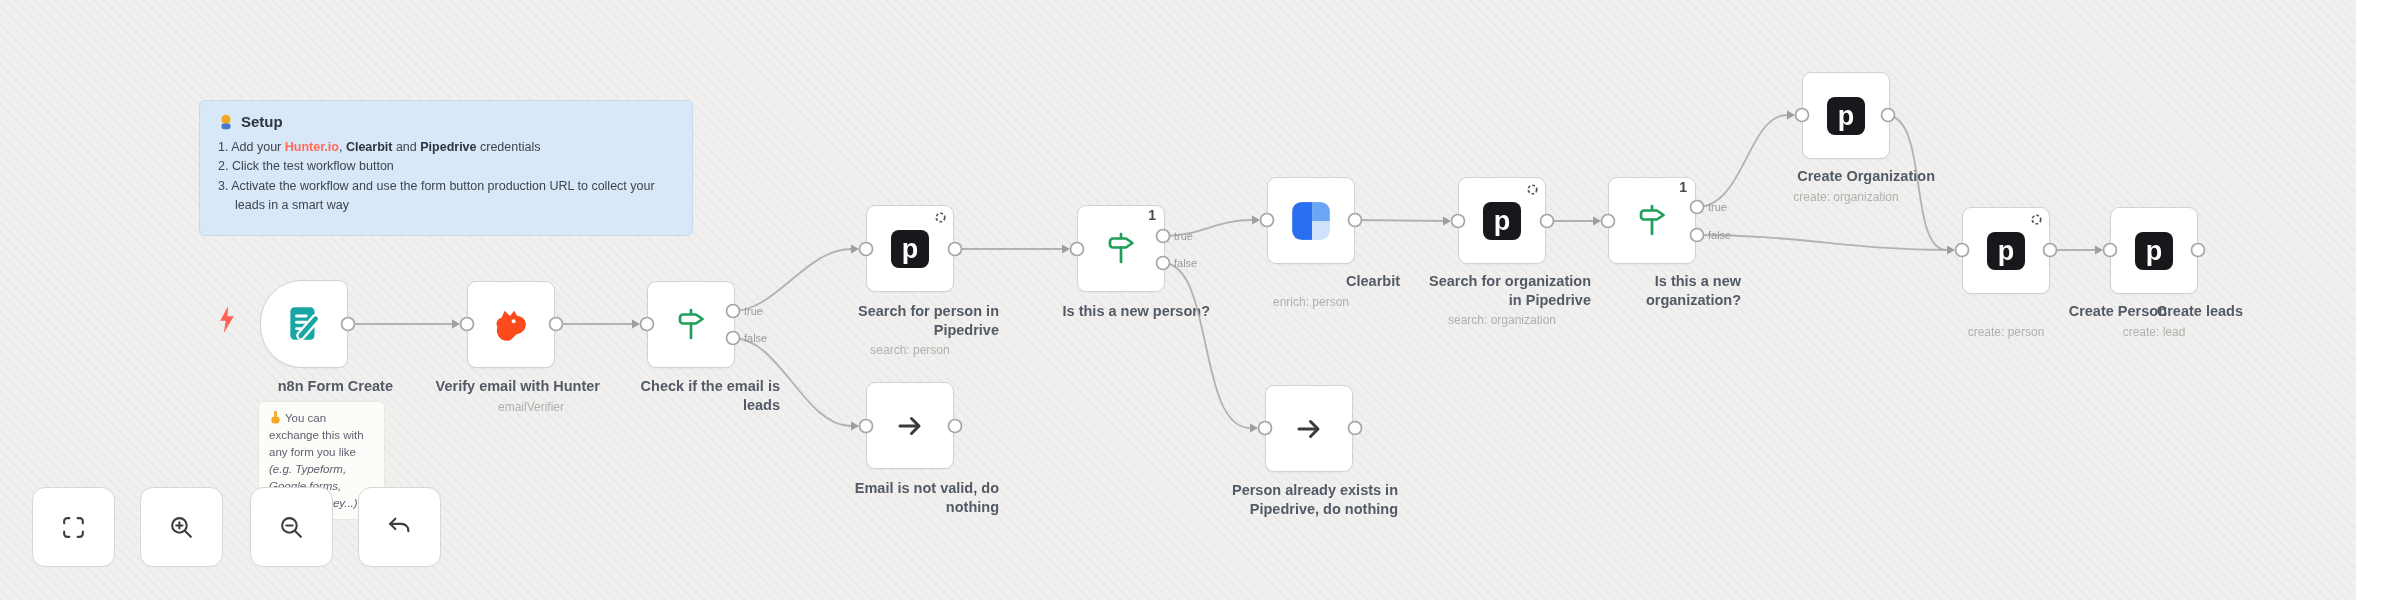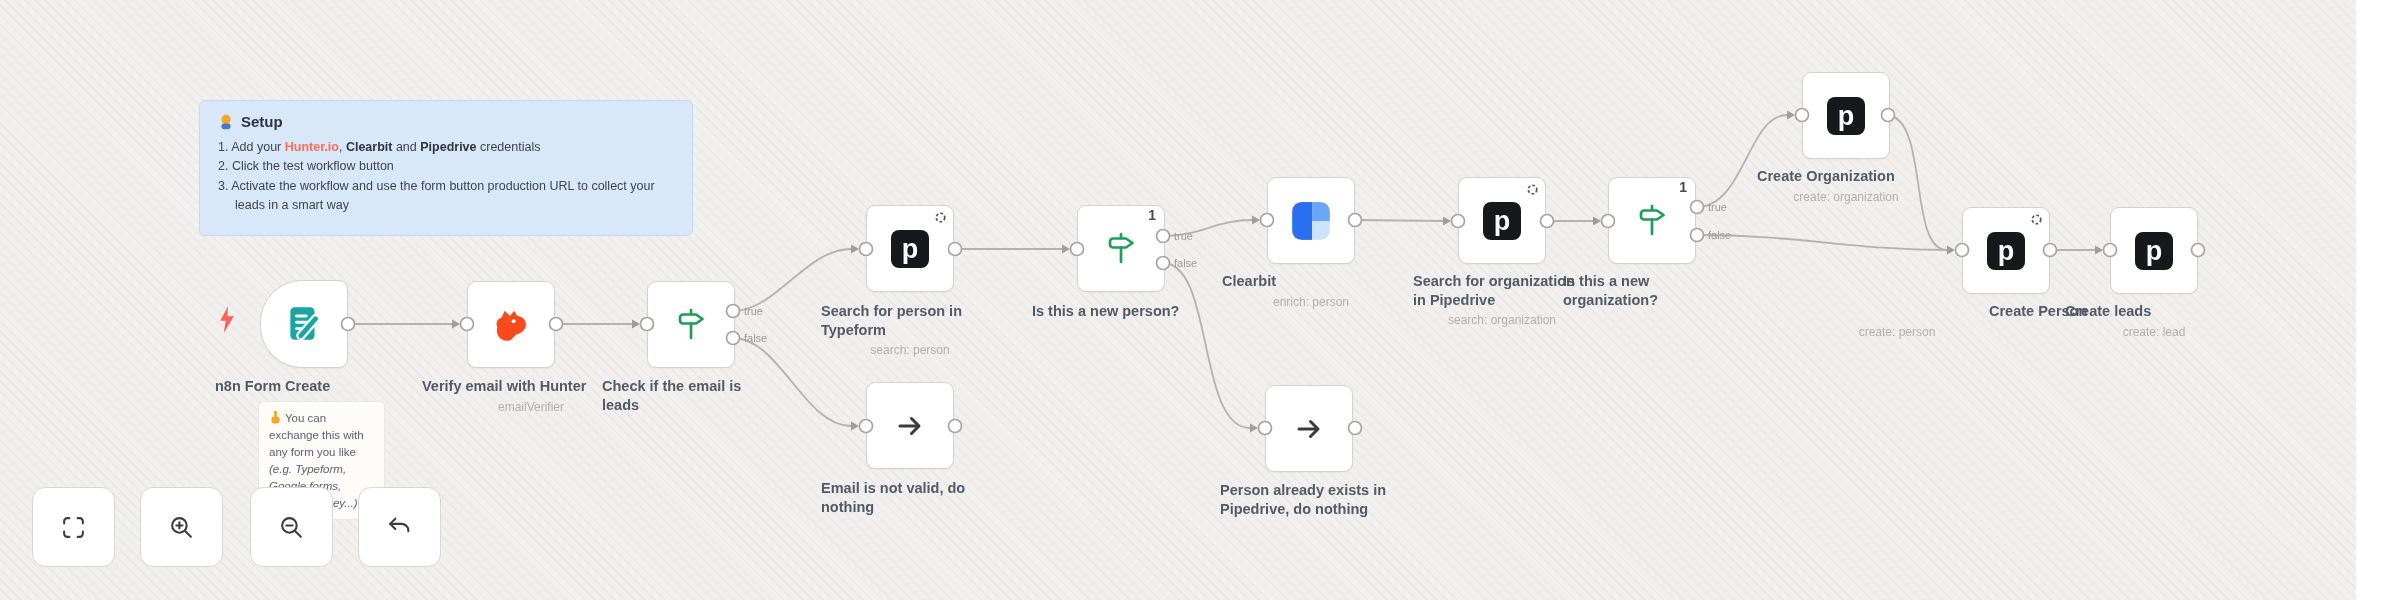--- a/index.html
+++ b/index.html
@@ -32,21 +32,21 @@
     border:1.6px solid #d2d2d0;border-radius:9px;box-sizing:border-box;
     display:flex;align-items:center;justify-content:center;z-index:20;
     box-shadow:0 1px 2px rgba(0,0,0,0.04);
   }
   .node.trigger{border-radius:42px 9px 9px 42px;height:88px;}
   .node .badge-one{
     position:absolute;top:1px;right:8px;font-size:14px;font-weight:700;color:#4a4a4a;
   }
   .node .badge-refresh{position:absolute;top:5px;right:6px;width:13px;height:13px;}
   .node-label{
-    position:absolute;width:178px;text-align:left;z-index:20;
+    position:absolute;width:178px;text-align:right;z-index:20;
     font-size:14.5px;font-weight:600;color:#515a66;line-height:1.32;
   }
   .node-sublabel{
     position:absolute;width:178px;text-align:center;z-index:20;
     font-size:12px;font-weight:400;color:#b0b0ae;margin-top:2px;
   }
   
   #wires{position:absolute;left:0;top:0;z-index:30;pointer-events:none;}
   .wire{stroke:#b3b2b0;stroke-width:1.8;fill:none;}
   .port-out{fill:#ffffff;stroke:#a6a5a3;stroke-width:1.7;}
@@ -129,21 +129,21 @@
 
   <div class="node" style="left:866px;top:205px">
     <svg class="badge-refresh" viewBox="0 0 14 14">
       <circle cx="7" cy="7" r="4.6" fill="none" stroke="#555" stroke-width="1.8" stroke-dasharray="3 2.2"></circle>
     </svg>
     <svg width="40" height="40" viewBox="0 0 40 40">
       <rect x="1" y="1" width="38" height="38" rx="8" fill="#17181b"></rect>
       <text x="20" y="29" text-anchor="middle" font-size="27" font-weight="700" fill="#ffffff">p</text>
     </svg>
   </div>
-  <div class="node-label" style="left:821px;top:302px">Search for person in Typeform</div>
+  <div class="node-label" style="left:821px;top:302px">Search for person in Pipedrive</div>
   <div class="node-sublabel" style="left:821px;top:341px">search: person</div>
 
   <div class="node" style="left:866px;top:382px">
     <svg width="42" height="42" viewBox="0 0 42 42">
       <g stroke="#3a3a3a" stroke-width="3" fill="none" stroke-linecap="round" stroke-linejoin="round">
         <path d="M11 21 H29"></path>
           <path d="M22.5 13.5 L30 21 L22.5 28.5"></path>
       </g>
     </svg>
   </div>
@@ -214,21 +214,21 @@
   <div class="node" style="left:1962px;top:207px">
     <svg class="badge-refresh" viewBox="0 0 14 14">
       <circle cx="7" cy="7" r="4.6" fill="none" stroke="#555" stroke-width="1.8" stroke-dasharray="3 2.2"></circle>
     </svg>
     <svg width="40" height="40" viewBox="0 0 40 40">
       <rect x="1" y="1" width="38" height="38" rx="8" fill="#17181b"></rect>
       <text x="20" y="29" text-anchor="middle" font-size="27" font-weight="700" fill="#ffffff">p</text>
     </svg>
   </div>
   <div class="node-label" style="left:1989px;top:302px">Create Person</div>
-  <div class="node-sublabel" style="left:1808px;top:323px">create: person</div>
+  <div class="node-sublabel" style="left:1917px;top:323px">create: person</div>
 
   <div class="node" style="left:2110px;top:207px">
     <svg width="40" height="40" viewBox="0 0 40 40">
       <rect x="1" y="1" width="38" height="38" rx="8" fill="#17181b"></rect>
       <text x="20" y="29" text-anchor="middle" font-size="27" font-weight="700" fill="#ffffff">p</text>
     </svg>
   </div>
   <div class="node-label" style="left:2065px;top:302px">Create leads</div>
   <div class="node-sublabel" style="left:2065px;top:323px">create: lead</div>
 

